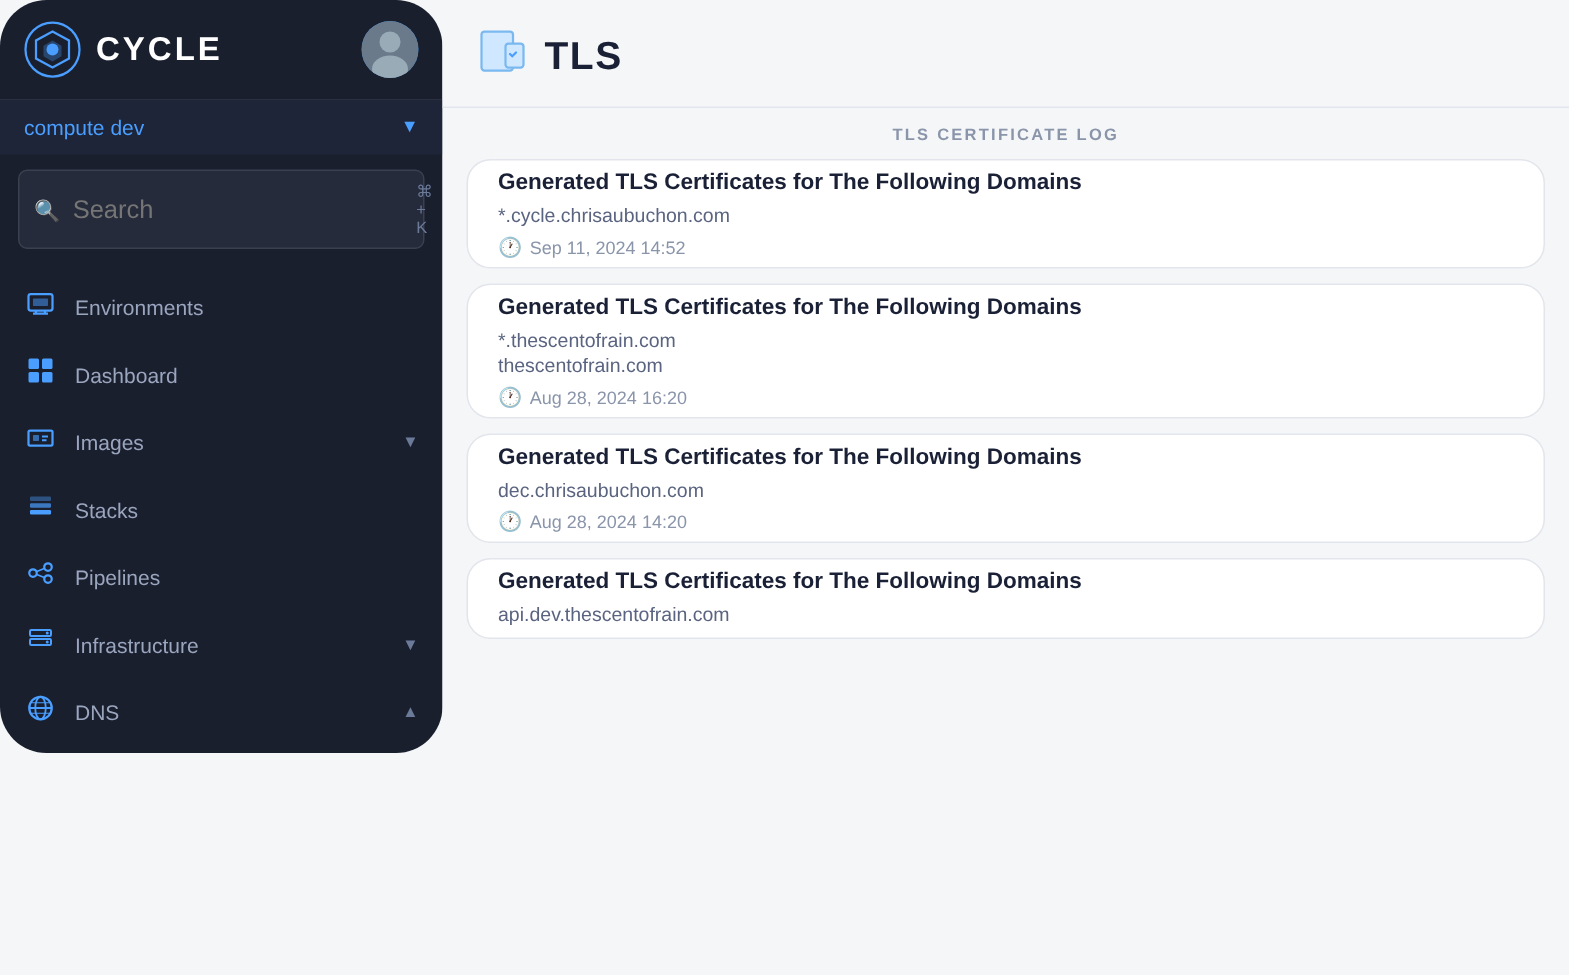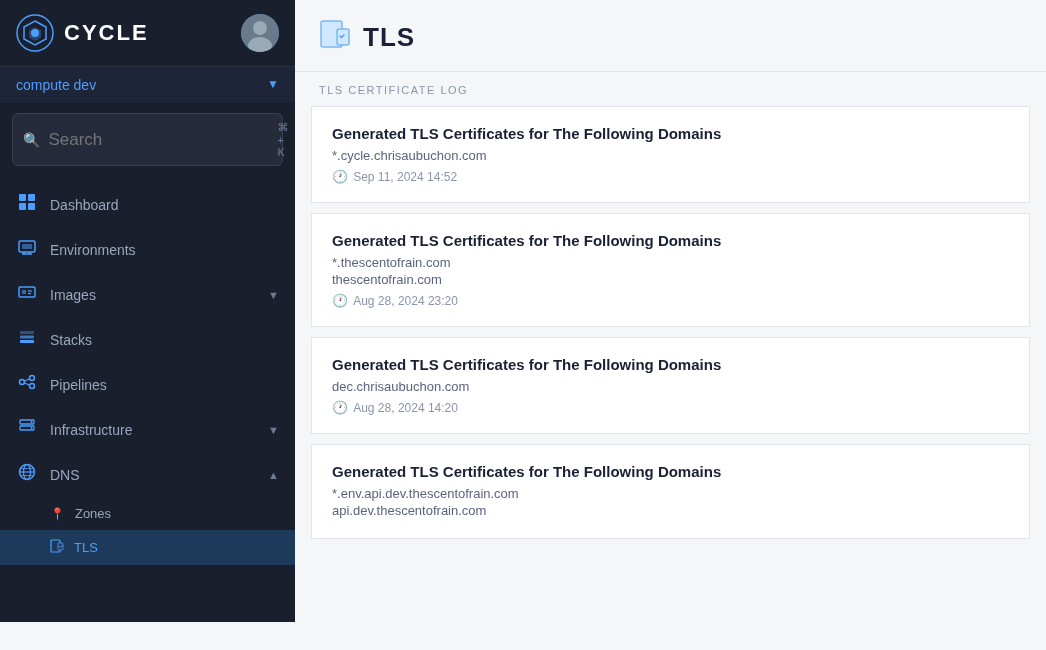--- a/index.html
+++ b/index.html
@@ -3,24 +3,25 @@
   <meta charset="utf-8">
   <style>
     * { margin: 0; padding: 0; box-sizing: border-box; }
     body { font-family: -apple-system, BlinkMacSystemFont, 'Segoe UI', sans-serif; display: flex; width: 1046px; height: 650px; overflow: hidden; background: #f5f6f8; }
 
     
     .sidebar {
       width: 295px;
       min-width: 295px;
       background: #1a1f2e;
-      height: 622px;
+      height: 502px;
       display: flex;
       flex-direction: column;
       overflow: hidden;
+      border-radius: 31px;
     }
     .sidebar-header {
       display: flex;
       align-items: center;
       justify-content: space-between;
       padding: 14px 16px;
       border-bottom: 1px solid #2a3040;
     }
     .sidebar-logo {
       display: flex;
@@ -151,35 +152,36 @@
     }
     .page-title {
       font-size: 26px;
       font-weight: 700;
       color: #1a2035;
       letter-spacing: 1px;
     }
     .section-label {
       padding: 12px 24px 10px;
       font-size: 11px;
-      font-weight: 400;
+      font-weight: 700;
       color: #8a95aa;
       letter-spacing: 1.5px;
       text-transform: uppercase;
+      text-align: center;
     }
     .log-container {
       flex: 1;
       overflow-y: auto;
       padding: 0 16px 16px;
     }
     .log-card {
       background: #ffffff;
       border: 1px solid #e2e5eb;
-      border-radius: 0;
-      padding: 18px 20px;
+      border-radius: 16px;
+      padding: 6px 20px;
       margin-bottom: 10px;
     }
     .log-title {
       font-size: 15px;
       font-weight: 600;
       color: #1a2035;
       margin-bottom: 6px;
     }
     .log-domain {
       font-size: 13px;
@@ -235,40 +237,40 @@
     <input class="search-input" type="text" placeholder="Search" style="">
     <span class="search-shortcut">⌘ + K</span>
     <div class="list-icon">≡</div>
   </div>
 
   <div class="nav-items">
 
     <div class="nav-item">
       <span class="nav-icon">
         <svg width="20" height="20" viewBox="0 0 20 20" fill="none">
-          <rect x="2" y="2" width="7" height="7" rx="1" fill="#4a9eff"></rect>
-          <rect x="11" y="2" width="7" height="7" rx="1" fill="#4a9eff"></rect>
-          <rect x="2" y="11" width="7" height="7" rx="1" fill="#4a9eff"></rect>
-          <rect x="11" y="11" width="7" height="7" rx="1" fill="#4a9eff"></rect>
-        </svg>
-      </span>
-      <span>Dashboard</span>
-    </div>
-
-    <div class="nav-item">
-      <span class="nav-icon">
-        <svg width="20" height="20" viewBox="0 0 20 20" fill="none">
           <rect x="2" y="4" width="16" height="11" rx="1.5" stroke="#4a9eff" stroke-width="1.5" fill="none"></rect>
           <rect x="5" y="7" width="10" height="5" rx="0.5" fill="#4a9eff" opacity="0.5"></rect>
           <line x1="7" y1="15" x2="7" y2="17" stroke="#4a9eff" stroke-width="1.5"></line>
           <line x1="13" y1="15" x2="13" y2="17" stroke="#4a9eff" stroke-width="1.5"></line>
           <line x1="5" y1="17" x2="15" y2="17" stroke="#4a9eff" stroke-width="1.5"></line>
         </svg>
       </span>
       <span>Environments</span>
+    </div>
+
+    <div class="nav-item">
+      <span class="nav-icon">
+        <svg width="20" height="20" viewBox="0 0 20 20" fill="none">
+          <rect x="2" y="2" width="7" height="7" rx="1" fill="#4a9eff"></rect>
+          <rect x="11" y="2" width="7" height="7" rx="1" fill="#4a9eff"></rect>
+          <rect x="2" y="11" width="7" height="7" rx="1" fill="#4a9eff"></rect>
+          <rect x="11" y="11" width="7" height="7" rx="1" fill="#4a9eff"></rect>
+        </svg>
+      </span>
+      <span>Dashboard</span>
     </div>
 
     <div class="nav-item">
       <span class="nav-icon">
         <svg width="20" height="20" viewBox="0 0 20 20" fill="none">
           <rect x="2" y="5" width="16" height="10" rx="1" stroke="#4a9eff" stroke-width="1.5" fill="none"></rect>
           <rect x="5" y="8" width="4" height="4" rx="0.5" fill="#4a9eff" opacity="0.6"></rect>
           <line x1="11" y1="9" x2="15" y2="9" stroke="#4a9eff" stroke-width="1.2"></line>
           <line x1="11" y1="11.5" x2="14" y2="11.5" stroke="#4a9eff" stroke-width="1.2"></line>
         </svg>
@@ -372,33 +374,32 @@
         <span>Sep 11, 2024 14:52</span>
       </div>
     </div>
 
     <div class="log-card">
       <div class="log-title">Generated TLS Certificates for The Following Domains</div>
       <div class="log-domain">*.thescentofrain.com</div>
       <div class="log-domain">thescentofrain.com</div>
       <div class="log-timestamp">
         <span class="clock-icon">🕐</span>
-        <span>Aug 28, 2024 23:20</span>
+        <span>Aug 28, 2024 16:20</span>
       </div>
     </div>
 
     <div class="log-card">
       <div class="log-title">Generated TLS Certificates for The Following Domains</div>
       <div class="log-domain">dec.chrisaubuchon.com</div>
       <div class="log-timestamp">
         <span class="clock-icon">🕐</span>
         <span>Aug 28, 2024 14:20</span>
       </div>
     </div>
 
     <div class="log-card">
       <div class="log-title">Generated TLS Certificates for The Following Domains</div>
-      <div class="log-domain">*.env.api.dev.thescentofrain.com</div>
       <div class="log-domain">api.dev.thescentofrain.com</div>
     </div>
 
   </div>
 </div>
 
 </body></html>

